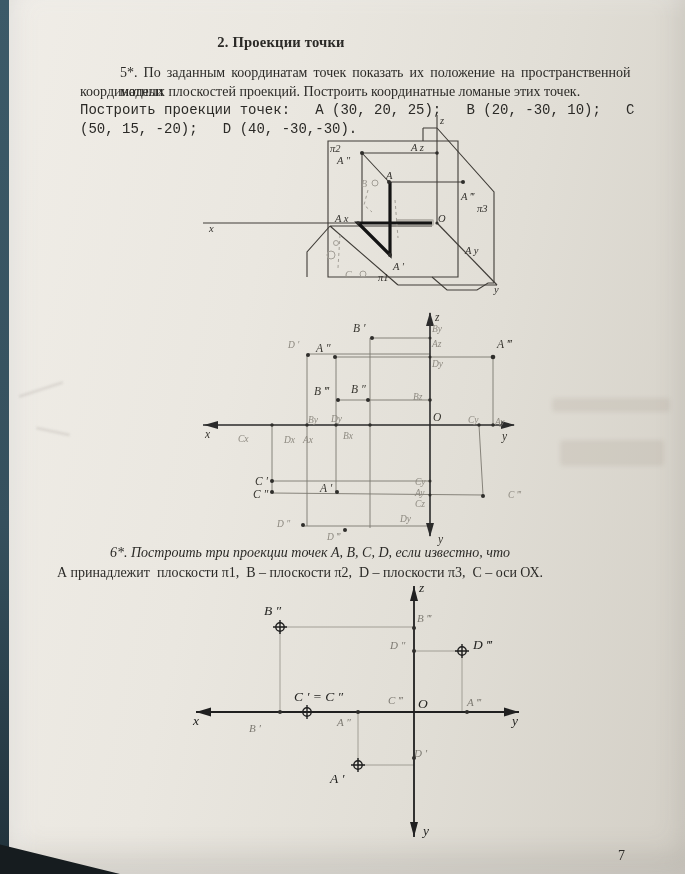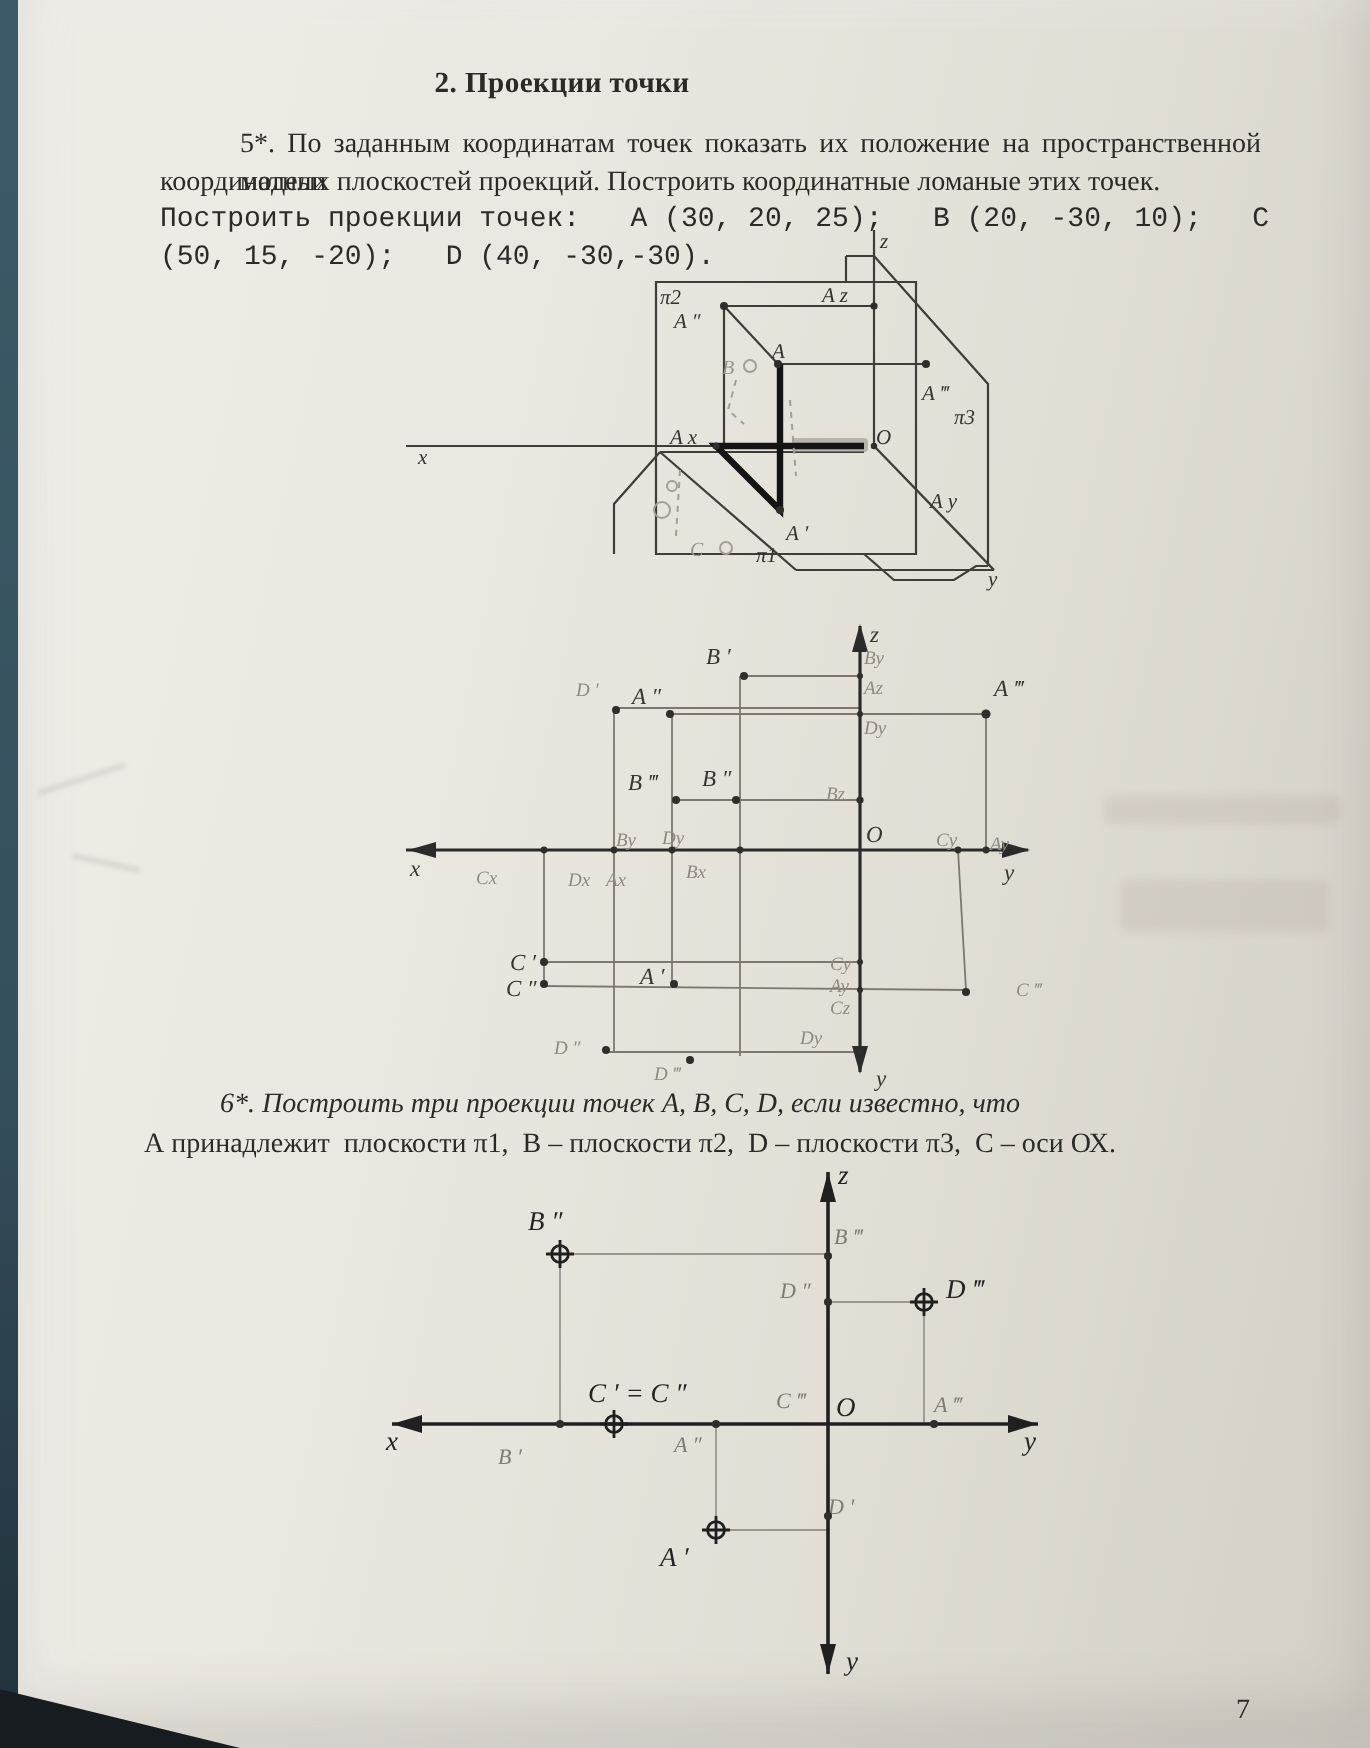--- a/index.html
+++ b/index.html
@@ -44,21 +44,21 @@
 <div class="scribble" style="left:36px;top:430px;width:34px;height:3px;transform:rotate(12deg);"></div>
 
 <div class="doc-line title" style="left:0;top:33px;width:562px;text-align:center;">2. Проекции точки</div>
 
 <div class="doc-line" style="left:120px;top:63px;width:520px;"></div>
 <div class="doc-line justify1" style="left:120px;top:63px;width:540px;">5*. По заданным координатам точек показать их положение на пространственной модели</div>
 <div class="doc-line" style="left:80px;top:82px;width:560px;">координатных плоскостей проекций. Построить координатные ломаные этих точек.</div>
 <div class="doc-line" style="left:80px;top:101px;width:580px;font-family:Liberation Mono, monospace;">Построить проекции точек:   А (30, 20, 25);   В (20, -30, 10);   С (50, 15, -20);   D (40, -30,-30).</div>
 
 <div class="doc-line" style="left:110px;top:543px;width:520px;font-style:italic;">6*. Построить три проекции точек А, В, С, D, если известно, что</div>
-<div class="doc-line" style="left:72px;top:563px;width:560px;">А принадлежит  плоскости π1,  В – плоскости π2,  D – плоскости π3,  С – оси ОХ.</div>
+<div class="doc-line" style="left:57px;top:563px;width:560px;">А принадлежит  плоскости π1,  В – плоскости π2,  D – плоскости π3,  С – оси ОХ.</div>
 
 <div class="pageno">7</div>
 
 <svg class="figs" viewBox="0 0 685 874">
 
   <g stroke="#403d38" stroke-width="1.1" fill="none">
     <path d="M328,141 H458 V277 H328 Z"></path>
     <path d="M423,128 H437 M423,128 V141"></path>
     <path d="M437,128 L494,192 V283"></path>
     <path d="M432,277 L447,290 H477 L488,283 H494"></path>

